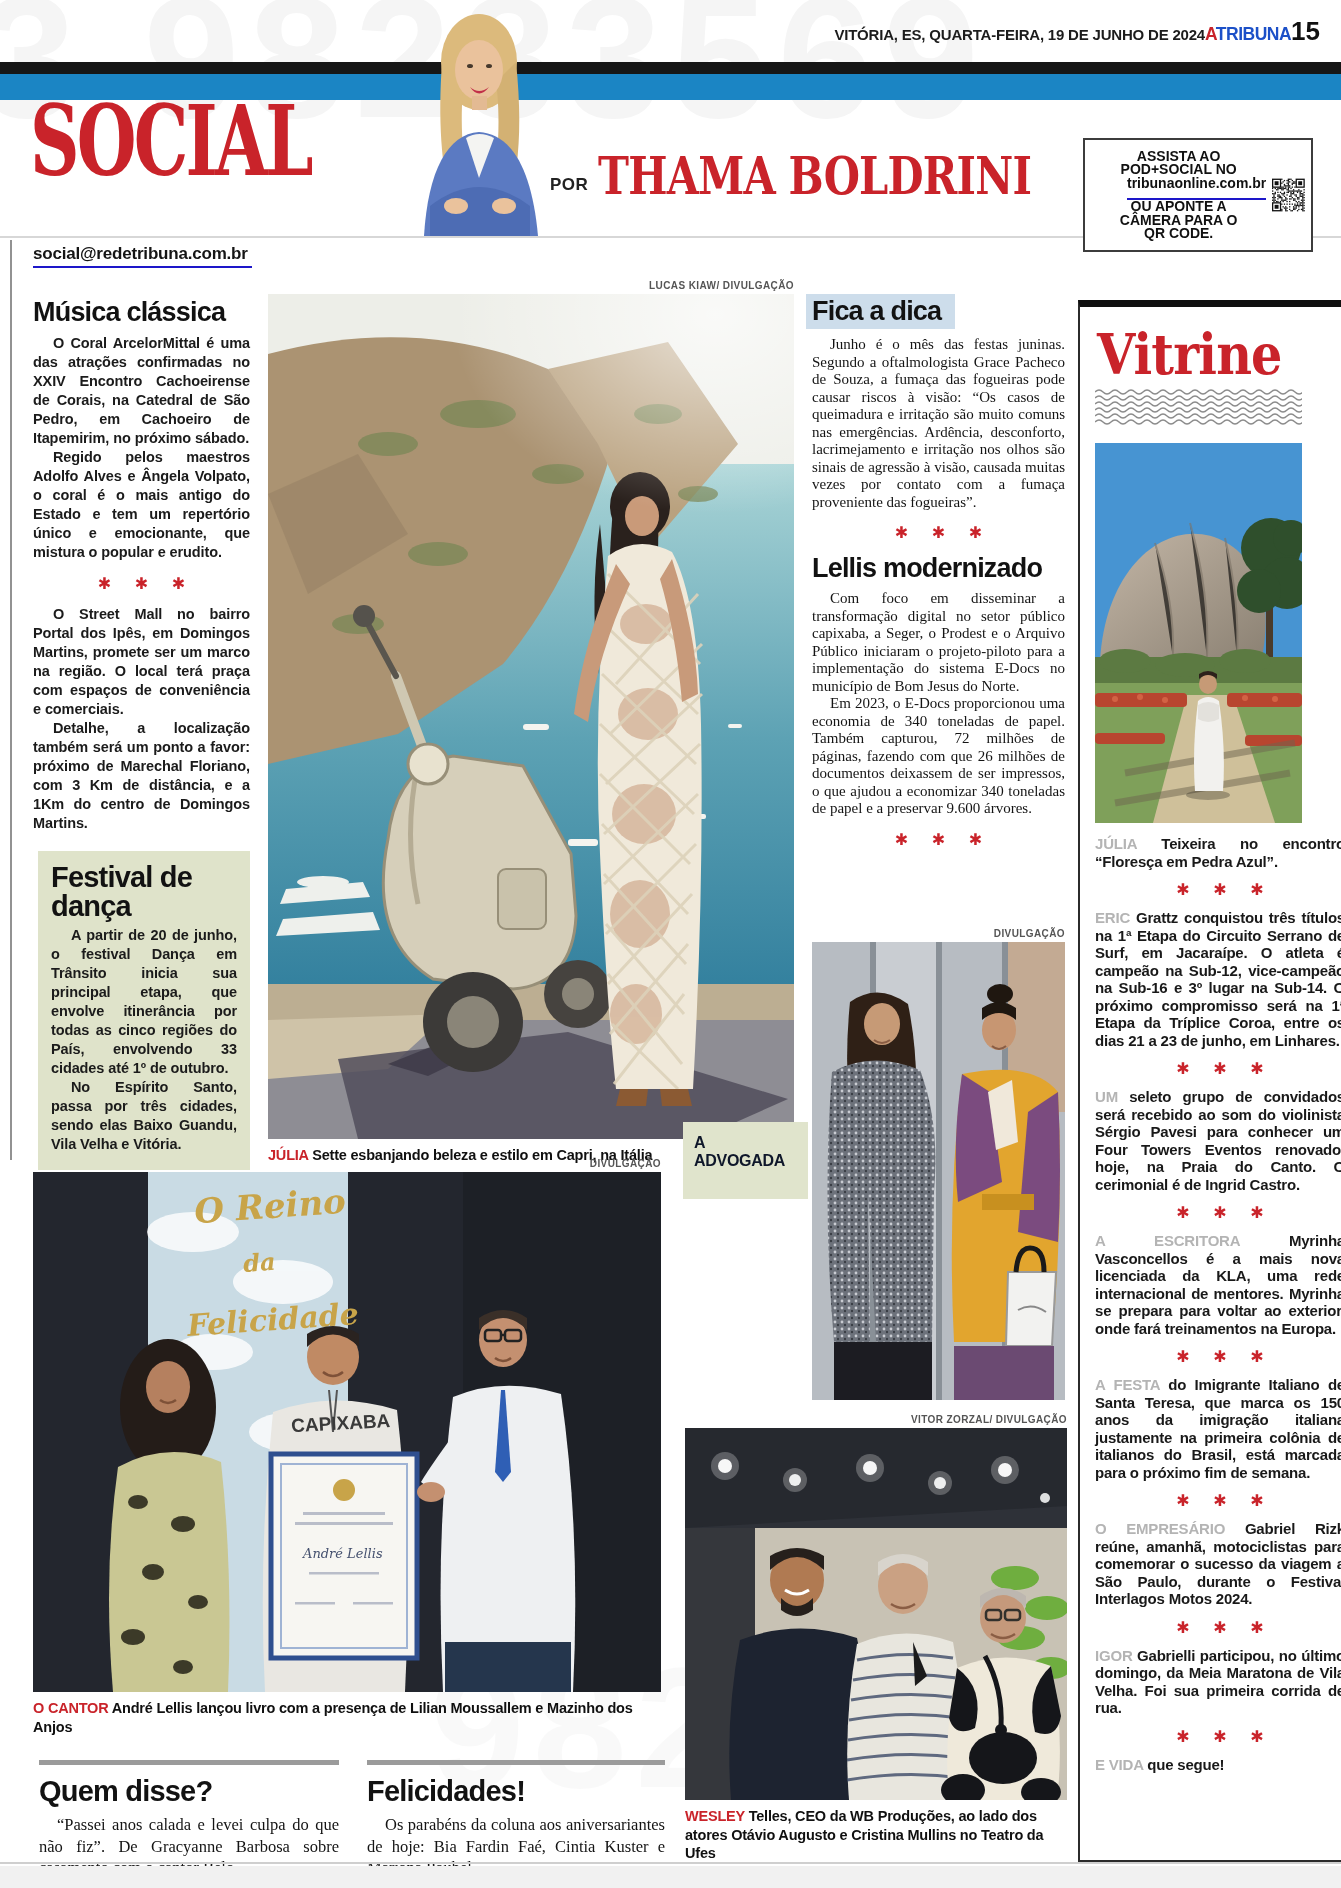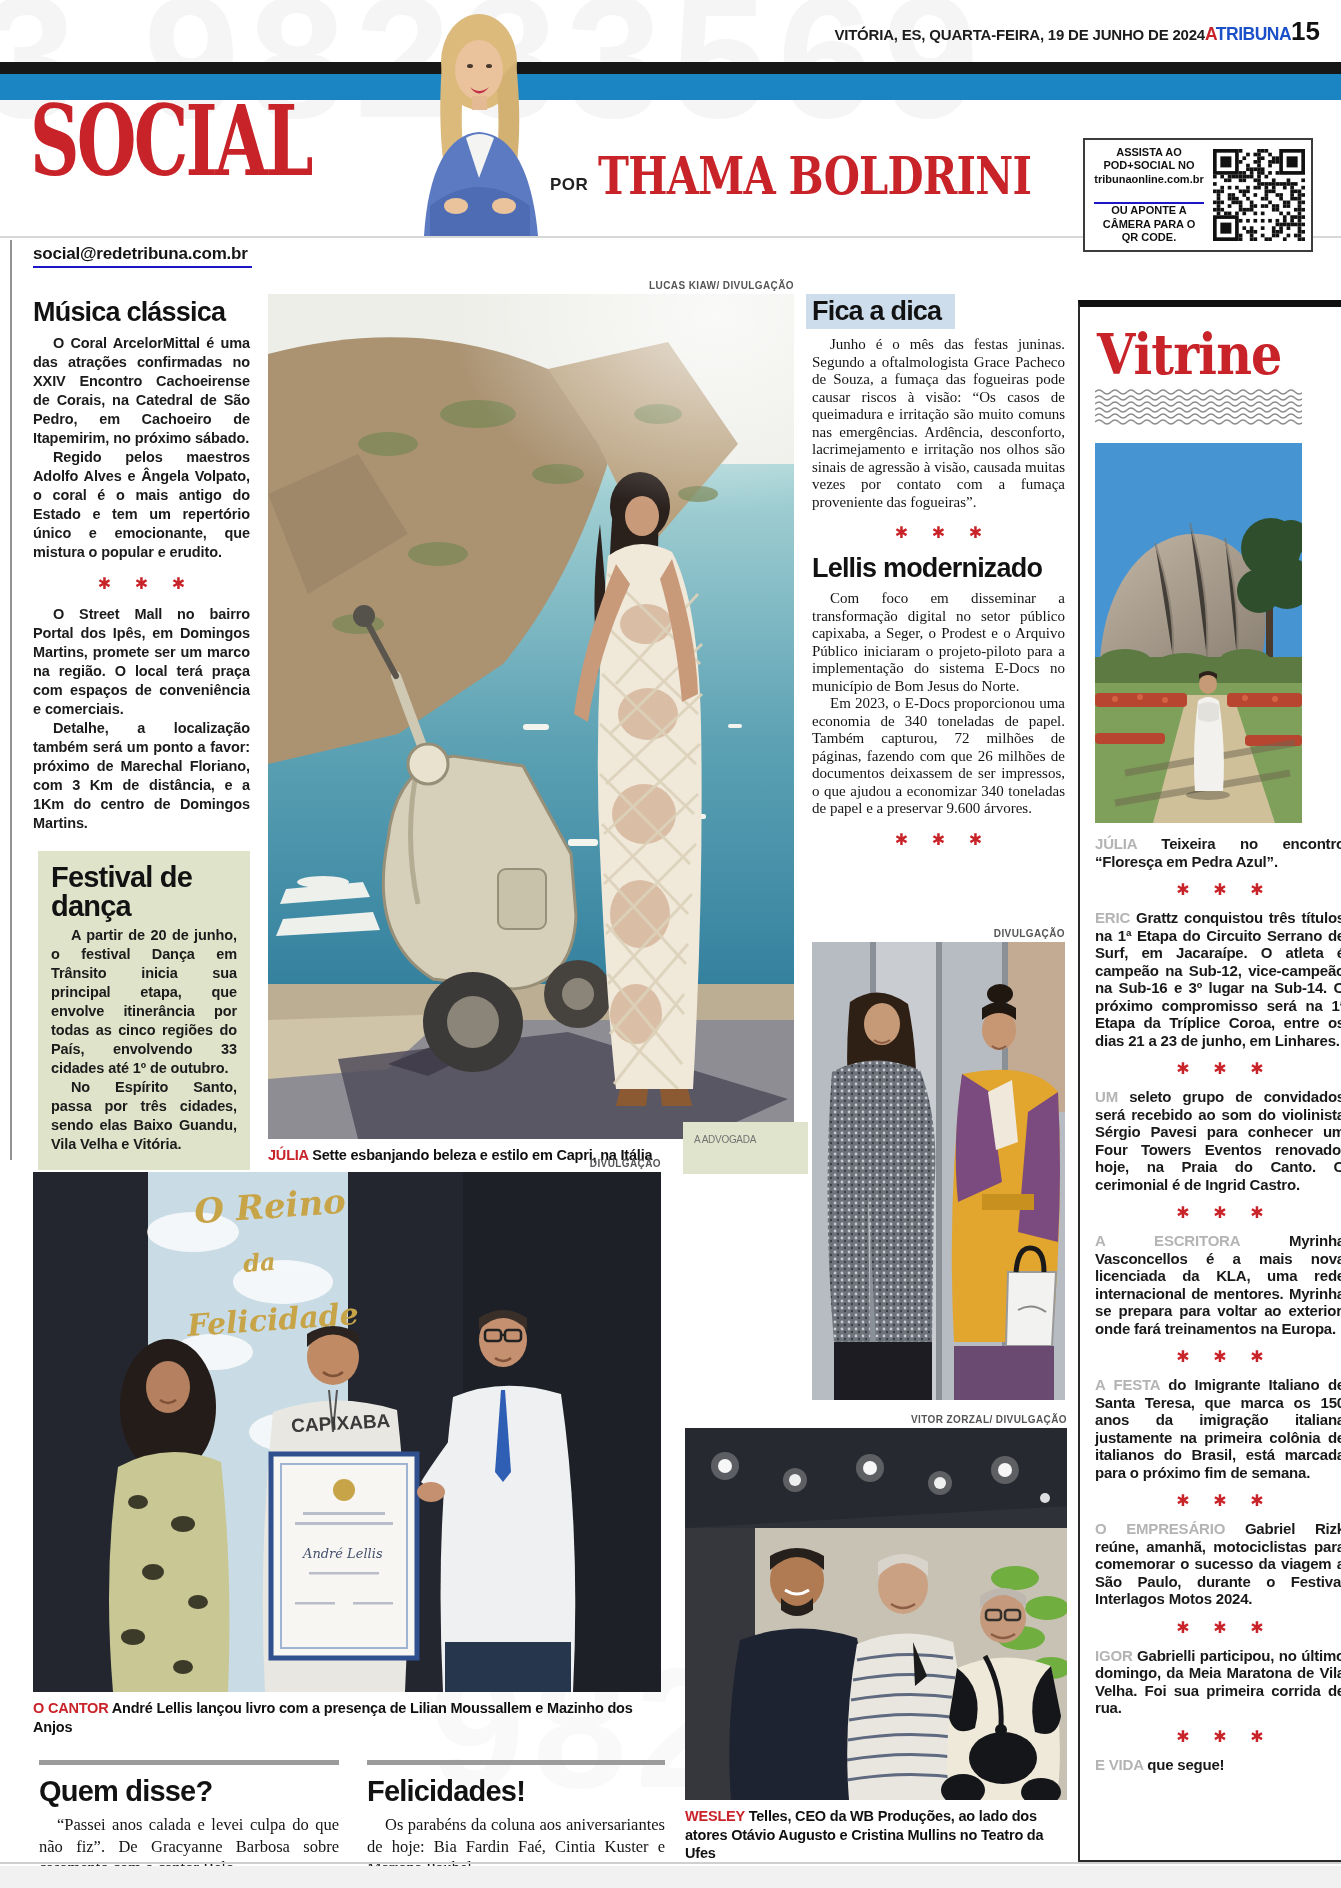--- a/index.html
+++ b/index.html
@@ -22,22 +22,22 @@
   #headshot{left:416px;top:10px;width:130px;height:226px;z-index:5;}
   #social-title{left:30px;top:92px;font-family:"DejaVu Serif",serif;font-weight:bold;
       font-size:98px;line-height:1;color:#c9232a;letter-spacing:-4px;
       transform:scaleX(.70);transform-origin:left top;z-index:2;}
   #byline{left:550px;top:150px;display:flex;align-items:flex-end;gap:10px;z-index:2;}
   #byline .por{font-size:17px;font-weight:bold;color:#222;padding-bottom:7px;letter-spacing:.5px;}
   #byline .name{font-family:"DejaVu Serif",serif;font-weight:bold;font-size:52px;line-height:1;
       color:#c9232a;letter-spacing:-1px;transform:scaleX(.80);transform-origin:left bottom;white-space:nowrap;}
   #qr-box{left:1083px;top:138px;width:230px;height:114px;border:2px solid #3c3c3c;
       display:flex;align-items:center;gap:6px;padding:4px 6px;box-sizing:border-box;background:#fff;z-index:3;}
-  #qr-box .qtext{flex:1;text-align:center;font-size:11px;line-height:13.5px;font-weight:bold;color:#111;}
-  #qr-box .qlink{display:inline-block;border-bottom:2.5px solid #1d17c9;padding-bottom:16px;}
+  #qr-box .qtext{flex:1;text-align:center;font-size:14px;line-height:13.5px;font-weight:bold;color:#111;}
+  #qr-box .qlink{display:inline-block;border-bottom:2.5px solid #1d17c9;padding-bottom:8px;margin-left:36px;}
   #header-rule{left:0;top:236px;width:1341px;height:2px;background:#d7d7d7;}
   #email{left:33px;top:244px;font-size:17px;font-weight:bold;color:#151515;background:#fff;
       border-bottom:2.5px solid #1d17c9;padding:0 4px 2px 0;z-index:2;letter-spacing:-0.2px;}
   #scanline{left:10px;top:240px;width:2px;height:920px;background:#4a4a4a;opacity:.6;}
   #bottom-rule{left:0;top:1862px;width:1341px;height:2px;background:#cfcfcf;}
   #bottom-strip{left:0;top:1866px;width:1341px;height:22px;background:#f1f1f1;}
 
   
   .h{font-weight:bold;font-size:27px;line-height:29px;letter-spacing:-0.8px;color:#121212;margin:0 0 7px;}
   .bs{font-weight:bold;font-size:14.5px;line-height:19px;color:#1b1b1b;text-align:justify;
@@ -55,21 +55,21 @@
   #col1{left:33px;top:240px;width:217px;}
   #col1 .first{margin-top:58px;}
   .festbox{background:#dfe3ca;padding:12px 13px 16px;margin:18px 0 0 5px;}
   .festbox .h{font-size:29px;margin-bottom:5px;}
   #julia-block{left:268px;top:280px;width:526px;}
   #fica-col{left:812px;top:240px;width:253px;}
   #fica-col .first{margin-top:54px;}
   .hl{background:#cdddeb;padding:3px 14px 3px 6px;margin-left:-6px;display:inline-block;}
   #adv-photo{left:812px;top:928px;width:253px;}
   #adv-box{left:683px;top:1122px;width:125px;background:#e0e4cc;padding:12px 11px 26px;box-sizing:border-box;}
-  #adv-box .lead{color:#737373;font-weight:normal;font-size:10px;letter-spacing:-0.3px;margin:0 0 3px;}
+  #adv-box .lead{color:#0f172a;font-weight:bold;font-size:16px;letter-spacing:-0.3px;margin:0 0 3px;}
   #adv-box .txt{font-weight:bold;font-size:14px;line-height:18px;color:#161616;margin:0;}
   #andre-block{left:33px;top:1158px;width:628px;}
   #wesley-block{left:685px;top:1414px;width:382px;}
   .footcol .bar{height:5px;background:#9b9b9b;margin-bottom:12px;}
   .footcol .h{font-size:29px;margin-bottom:8px;}
   .footcol .bf{font-size:16.5px;line-height:21.5px;}
   #quem{left:39px;top:1760px;width:300px;}
   #felic{left:367px;top:1760px;width:298px;}
 
   

